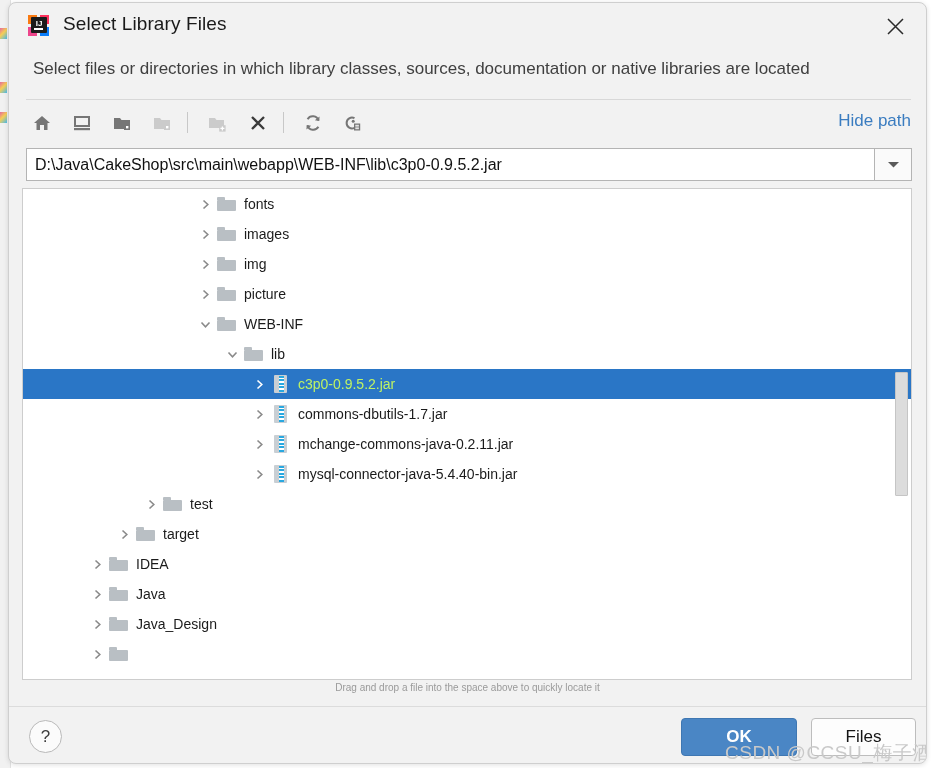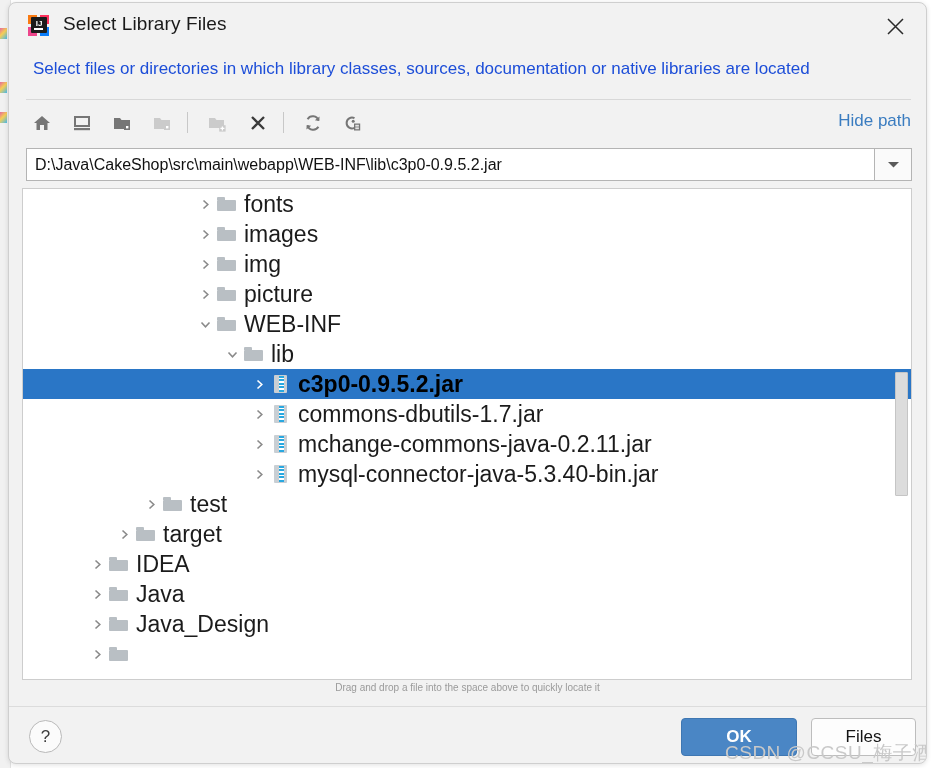--- a/index.html
+++ b/index.html
@@ -50,21 +50,21 @@
     position: absolute; right: 14px; top: 7px;
     width: 34px; height: 32px;
     display: flex; align-items: center; justify-content: center;
     cursor: pointer;
   }
   .close-btn svg { display:block; }
 
   
   .subtitle {
     position: absolute; left: 24px; top: 56px;
-    font-size: 17px; color: #1d4ed8; white-space: nowrap;
+    font-size: 17px; color: #404040; white-space: nowrap;
   }
 
   .hr {
     position: absolute; left: 17px; top: 96px; width: 885px; height: 1px;
     background: #d8d8d8;
   }
 
   
   .toolbar {
     position: absolute; left: 17px; top: 101px; width: 885px; height: 38px;
@@ -115,22 +115,22 @@
     overflow: hidden;
   }
   .tree { position: relative; width: 100%; height: 100%; }
 
   .row {
     position: relative; height: 30px;
     display: flex; align-items: center;
     cursor: pointer; white-space: nowrap;
   }
   .row.selected { background: #2a76c6; }
-  .row.selected .row-label { color: #000000; font-weight: bold; }
-  .row-label { font-size: 23px; color: #1b1b1b; text-align: center; }
+  .row.selected .row-label { color: #bef264; }
+  .row-label { font-size: 14px; color: #1b1b1b; text-align: center; }
 
   .twisty {
     width: 20px; height: 20px; flex: 0 0 20px;
     display: flex; align-items: center; justify-content: center;
   }
   .ficon { width: 22px; height: 20px; flex: 0 0 22px; margin-right: 7px;
            display:flex; align-items:center; justify-content:center; }
 
   
   .folder { width: 19px; height: 14px; position: relative; }
@@ -432,21 +432,21 @@
           <div class="row">
             <span style="display: inline-block; flex: 0 0 226px;"></span>
             <span class="twisty">
               <svg width="13" height="13" viewBox="0 0 13 13">
                 <path d="M4.5 2.5 L8.8 6.5 L4.5 10.5" stroke="#8a8a8a" stroke-width="1.6" fill="none"></path>
               </svg>
             </span>
             <span class="ficon">
               <span class="jar"></span>
             </span>
-            <span class="row-label">mysql-connector-java-5.3.40-bin.jar</span>
+            <span class="row-label">mysql-connector-java-5.4.40-bin.jar</span>
           </div>
           <div class="row">
             <span style="display: inline-block; flex: 0 0 118px;"></span>
             <span class="twisty">
               <svg width="13" height="13" viewBox="0 0 13 13">
                 <path d="M4.5 2.5 L8.8 6.5 L4.5 10.5" stroke="#8a8a8a" stroke-width="1.6" fill="none"></path>
               </svg>
             </span>
             <span class="ficon">
               <span class="folder"></span>

